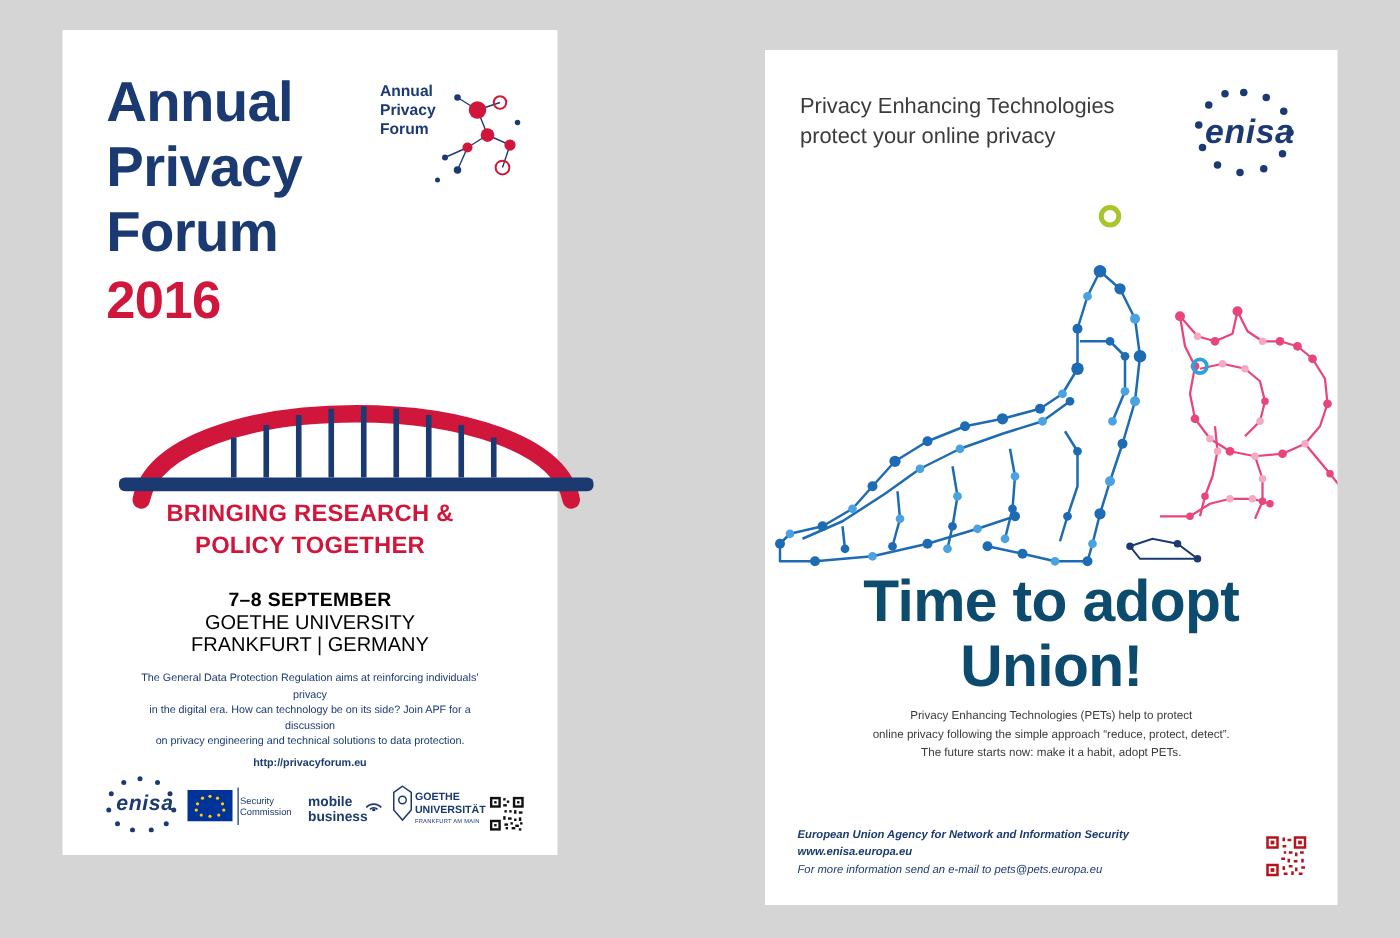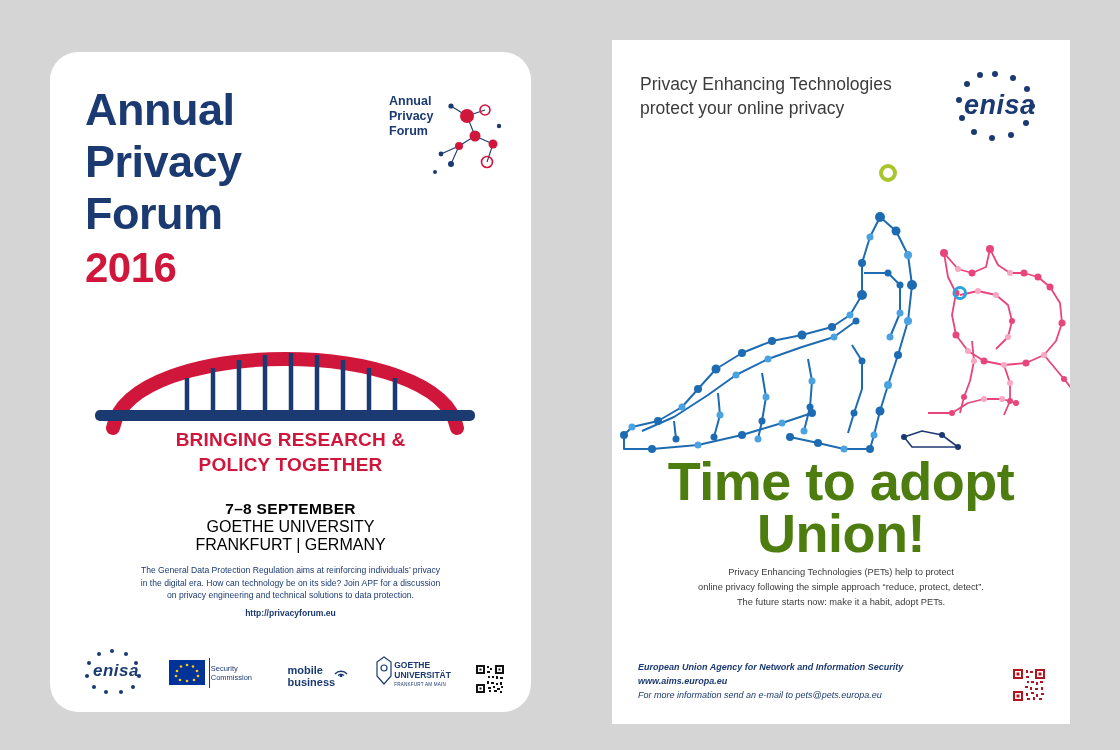--- a/index.html
+++ b/index.html
@@ -17,24 +17,23 @@
     height: 750px;
     background: #d5d5d5;
   }
   .poster {
     position: absolute;
     background: #ffffff;
     box-shadow: 0 0 0 0 rgba(0,0,0,0);
   }
   #poster-left {
     left: 50px;
-    top: 52px;
-    width: 481px;
+    top: 24px;
+    width: 396px;
     height: 660px;
-    border-radius: 28px;
   }
   #poster-right {
     left: 612px;
     top: 40px;
     width: 458px;
     height: 684px;
   }
 
   
   .apf-title {
@@ -204,23 +203,23 @@
     position: absolute;
     left: 0; right: 0;
     top: 105px;
     height: 350px;
   }
   .big-title {
     position: absolute;
     left: 0; right: 0;
     top: 415px;
     text-align: center;
-    color: #4d7c0f;
-    font-weight: bold;
-    font-size: 54px;
+    color: #0c4a6e;
+    font-weight: bold;
+    font-size: 47px;
     line-height: 52px;
     letter-spacing: -0.5px;
   }
   .pet-blurb {
     position: absolute;
     left: 40px; right: 40px;
     top: 525px;
     text-align: center;
     color: #3b3b3b;
     font-size: 9.3px;
@@ -593,21 +592,21 @@
     </div>
 
     <div class="pet-blurb">
       <div>Privacy Enhancing Technologies (PETs) help to protect</div>
       <div>online privacy following the simple approach “reduce, protect, detect”.</div>
       <div>The future starts now: make it a habit, adopt PETs.</div>
     </div>
 
     <div class="footer-txt">
       <div class="b">European Union Agency for Network and Information Security</div>
-      <div class="b">www.aims.europa.eu</div>
+      <div class="b">www.enisa.europa.eu</div>
       <div>For more information send an e-mail to pets@pets.europa.eu</div>
     </div>
 
     <svg class="qr-right" viewBox="0 0 34 34">
       <rect width="34" height="34" fill="#fff"></rect>
       <g fill="#b3151e">
         <rect x="1" y="1" width="10" height="10"></rect>
           <rect x="23" y="1" width="10" height="10"></rect>
           <rect x="1" y="23" width="10" height="10"></rect>
         <rect x="14" y="2" width="2" height="3"></rect>

